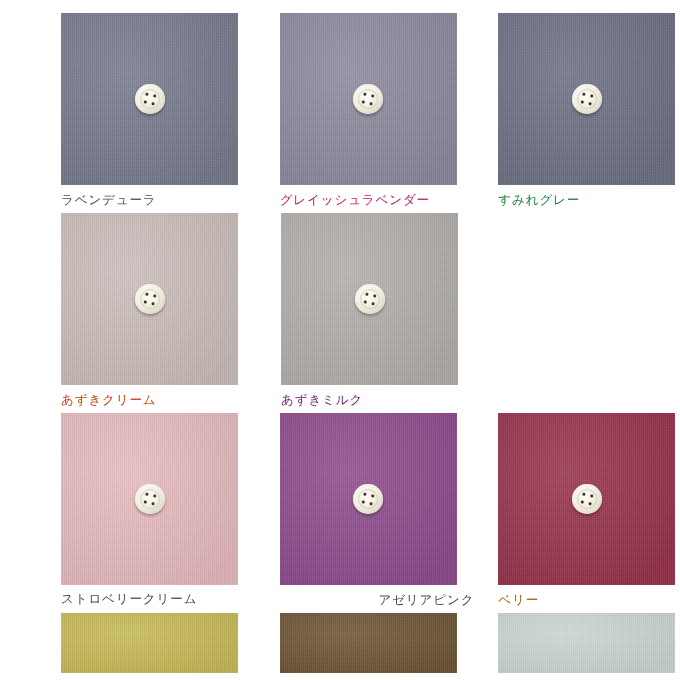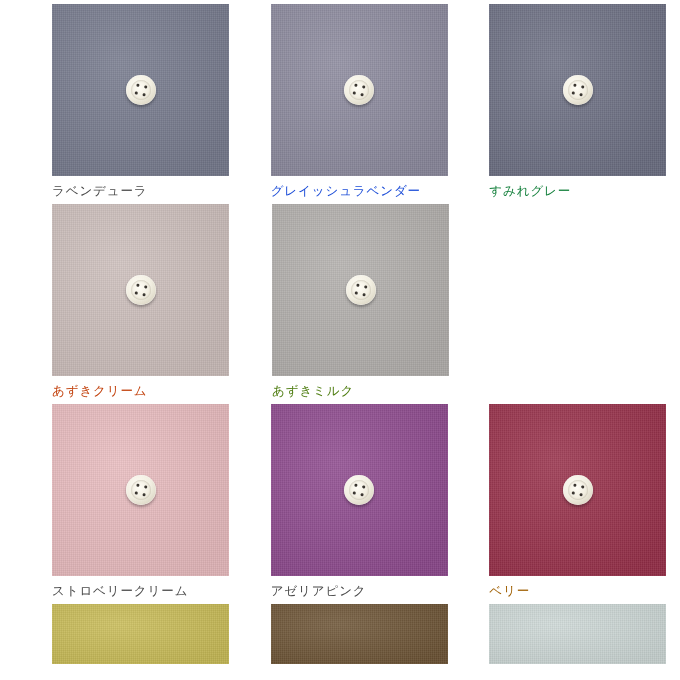--- a/index.html
+++ b/index.html
@@ -12,21 +12,21 @@
     height: 680px;
     overflow: hidden;
     font-family: "Liberation Serif", "DejaVu Serif", serif;
   }
 
   .catalog-grid {
     position: relative;
     width: 680px;
     height: 680px;
     box-sizing: border-box;
-    padding: 4px;
+    padding: 13px;
   }
 
   .swatch-row {
     display: flex;
     flex-direction: row;
     width: 680px;
     height: 200px;
     box-sizing: border-box;
   }
 
@@ -192,21 +192,21 @@
         <div class="button-disc">
           <div class="rim"></div>
           <div class="holes">
               <i></i>
               <i></i>
               <i></i>
               <i></i>
             </div>
         </div>
       </div>
-      <div class="swatch-label" style="color: #1d4ed8;">グレイッシュラベンダー</div>
+      <div class="swatch-label" style="color: #be185d;">グレイッシュラベンダー</div>
     </div>
 
     <div class="swatch-cell">
       <div class="swatch-image" style="background-color: rgb(109, 112, 132);">
         <div class="button-disc">
           <div class="rim"></div>
           <div class="holes">
               <i></i>
               <i></i>
               <i></i>
@@ -242,55 +242,55 @@
         <div class="button-disc">
           <div class="rim"></div>
           <div class="holes">
               <i></i>
               <i></i>
               <i></i>
               <i></i>
             </div>
         </div>
       </div>
-      <div class="swatch-label" style="color: #4d7c0f;">あずきミルク</div>
+      <div class="swatch-label" style="color: #701a75;">あずきミルク</div>
     </div>
 
   </div>
 
   <div class="swatch-row">
 
     <div class="swatch-cell">
       <div class="swatch-image" style="background-color: rgb(233, 188, 191);">
         <div class="button-disc">
           <div class="rim"></div>
           <div class="holes">
               <i></i>
               <i></i>
               <i></i>
               <i></i>
             </div>
         </div>
       </div>
-      <div class="swatch-label" style="color: rgb(74, 74, 74);">ストロベリークリーム</div>
+      <div class="swatch-label" style="color: rgb(74, 74, 74); font-family: Liberation Mono, monospace;">ストロベリークリーム</div>
     </div>
 
     <div class="swatch-cell">
       <div class="swatch-image" style="background-color: rgb(142, 74, 142);">
         <div class="button-disc">
           <div class="rim"></div>
           <div class="holes">
               <i></i>
               <i></i>
               <i></i>
               <i></i>
             </div>
         </div>
       </div>
-      <div class="swatch-label" style="color: rgb(74, 74, 74);">アゼリアピンク</div>
+      <div class="swatch-label" style="color: rgb(74, 74, 74); text-align: right;">アゼリアピンク</div>
     </div>
 
     <div class="swatch-cell">
       <div class="swatch-image" style="background-color: rgb(152, 48, 74);">
         <div class="button-disc">
           <div class="rim"></div>
           <div class="holes">
               <i></i>
               <i></i>
               <i></i>

